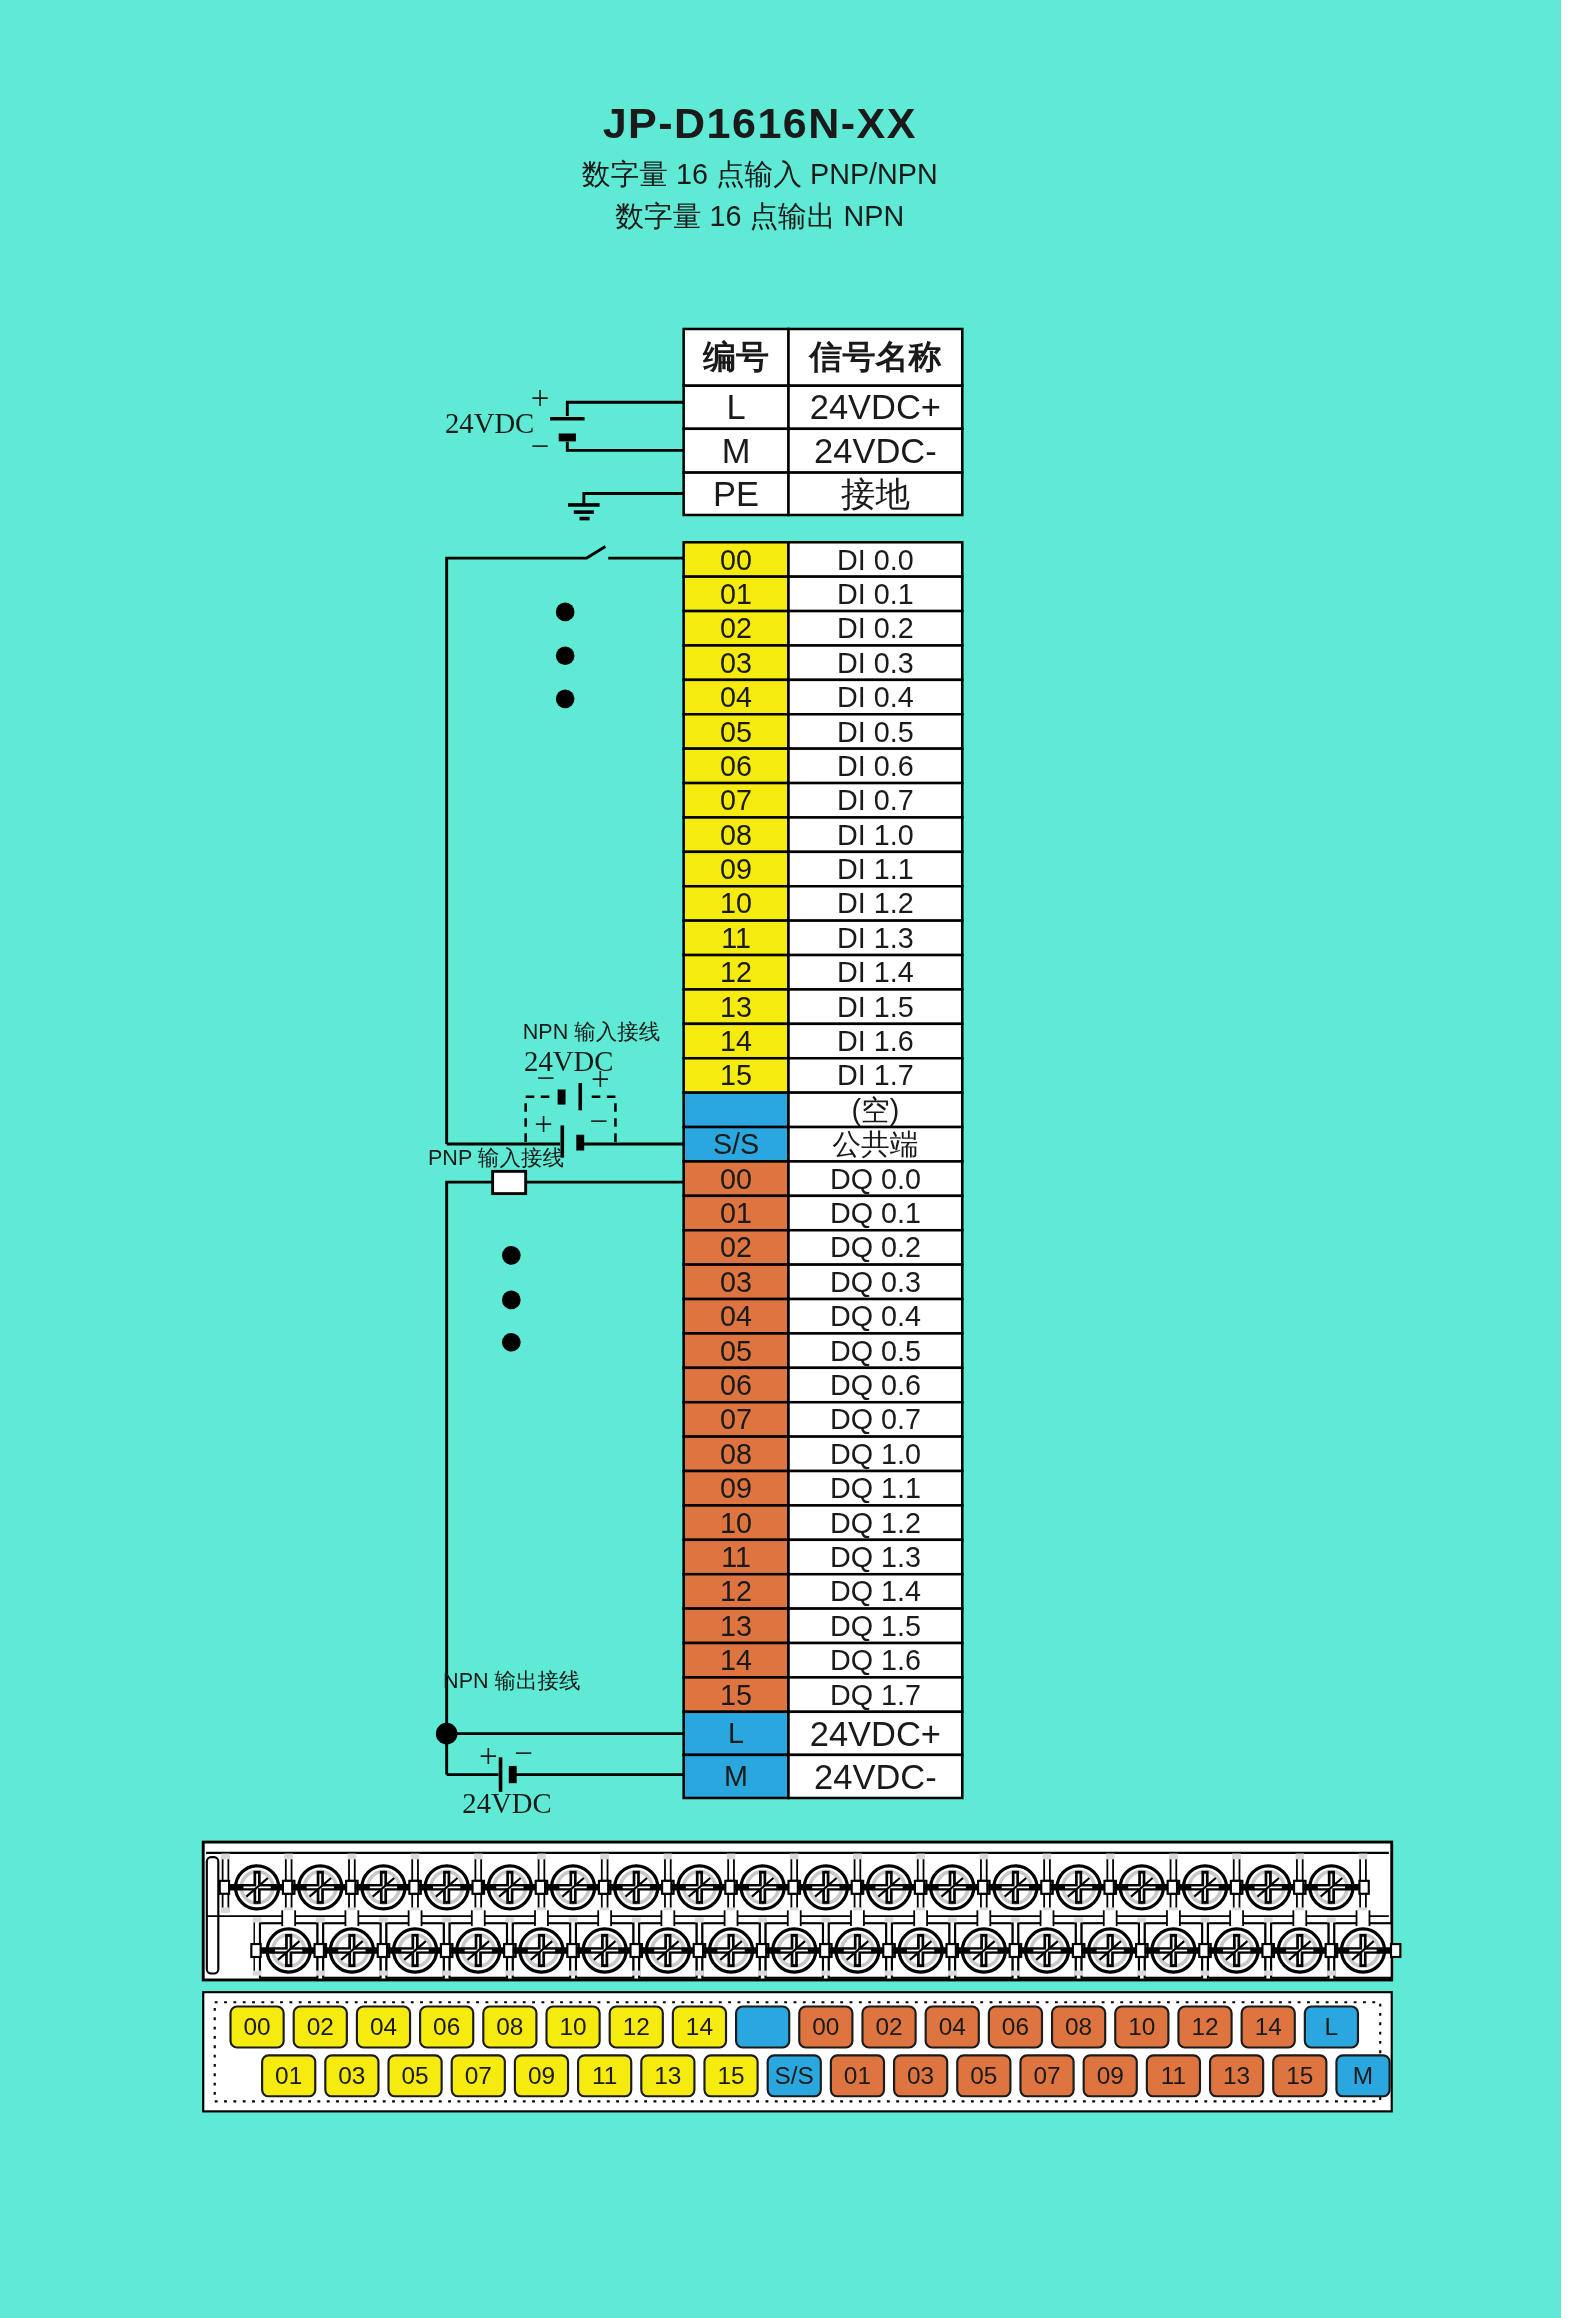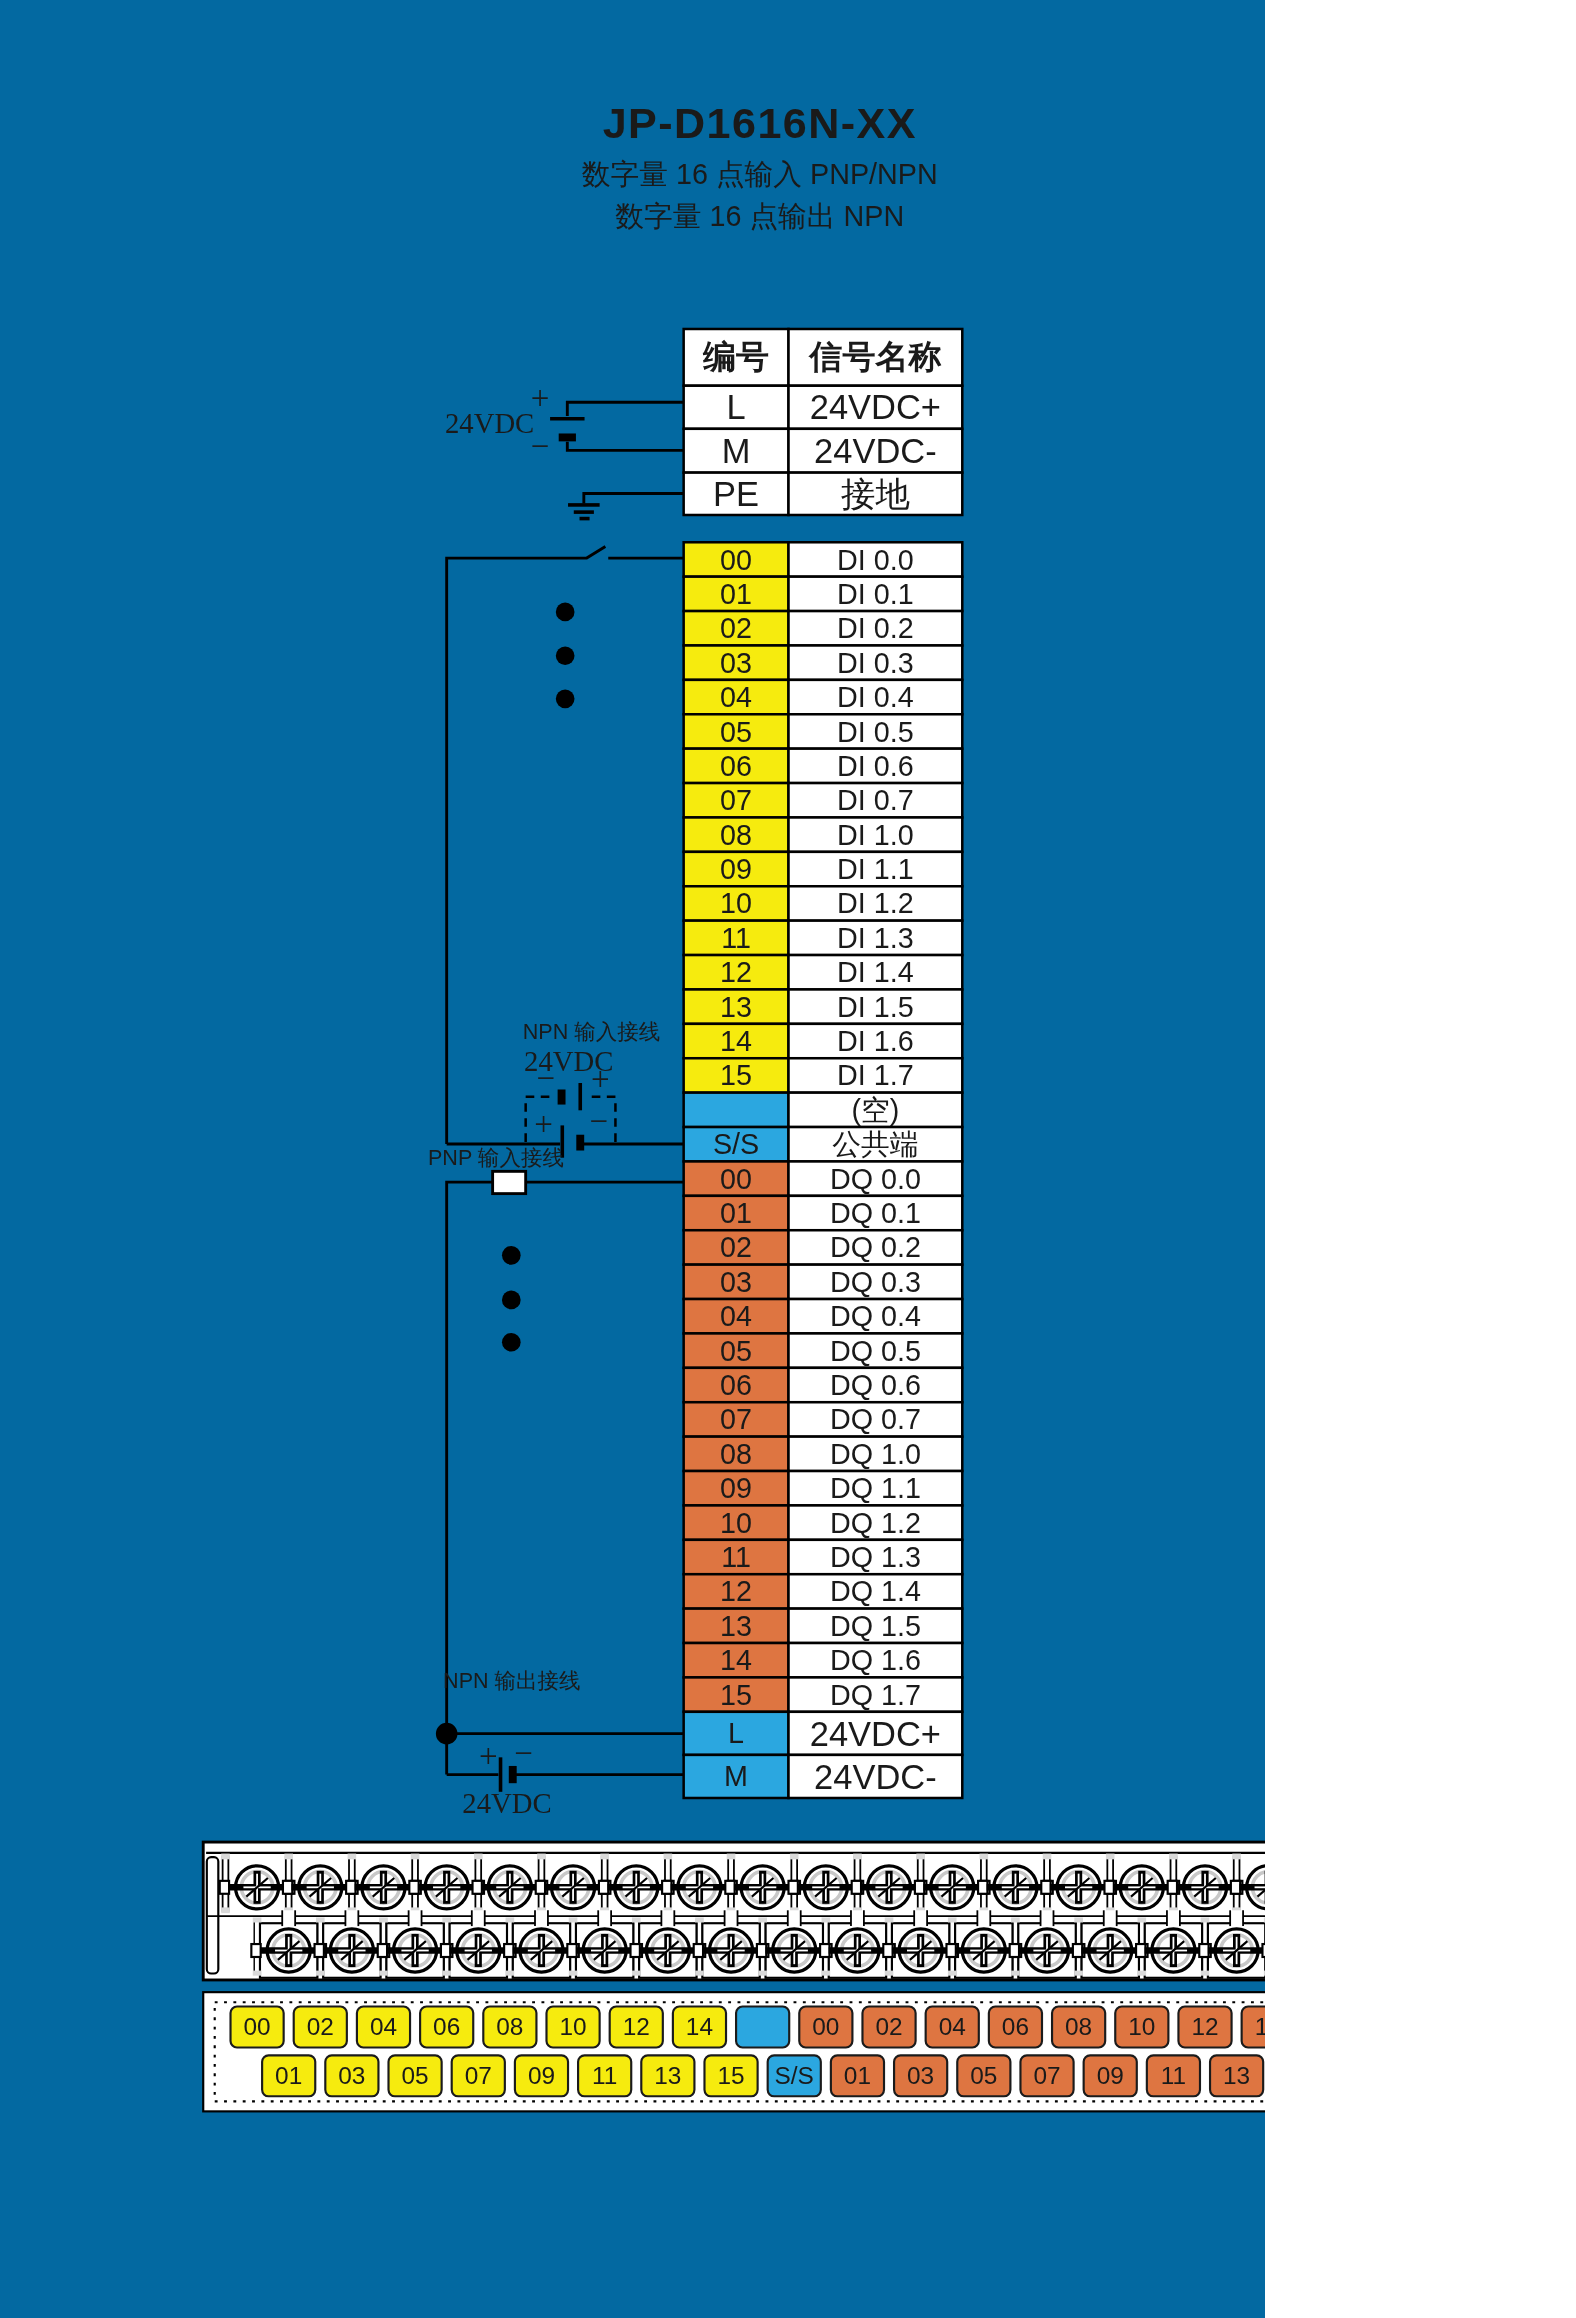--- a/index.html
+++ b/index.html
@@ -1,16 +1,16 @@
 <!DOCTYPE html>
 <html style="font-size:11.5px"><head>
 <meta charset="utf-8">
 <style>
   html,body{margin:0;padding:0;background:#ffffff;}
-  .page{position:relative;width:1265px;height:2319px;background:#0369a1;overflow:hidden;
+  .page{position:relative;width:1561px;height:2319px;background:#5eead4;overflow:hidden;
         font-family:"Liberation Sans",sans-serif;}
   svg{position:absolute;left:0;top:0;}
   text{fill:#1a1a1a;}
   .t-title{font-family:"Liberation Sans",sans-serif;font-weight:800;font-size:60px;letter-spacing:2px;}
   .t-sub{font-family:"Liberation Sans",sans-serif;font-weight:400;font-size:40px;}
   .t-hdr{font-family:"Liberation Sans",sans-serif;font-weight:700;font-size:46px;}
   .t-cell{font-family:"Liberation Sans",sans-serif;font-weight:400;font-size:40px;}
   .t-big{font-family:"Liberation Sans",sans-serif;font-weight:400;font-size:48px;}
   .t-wlabel{font-family:"Liberation Sans",sans-serif;font-weight:400;font-size:30px;}
   .t-serif{font-family:"Liberation Serif",serif;font-size:40px;}

